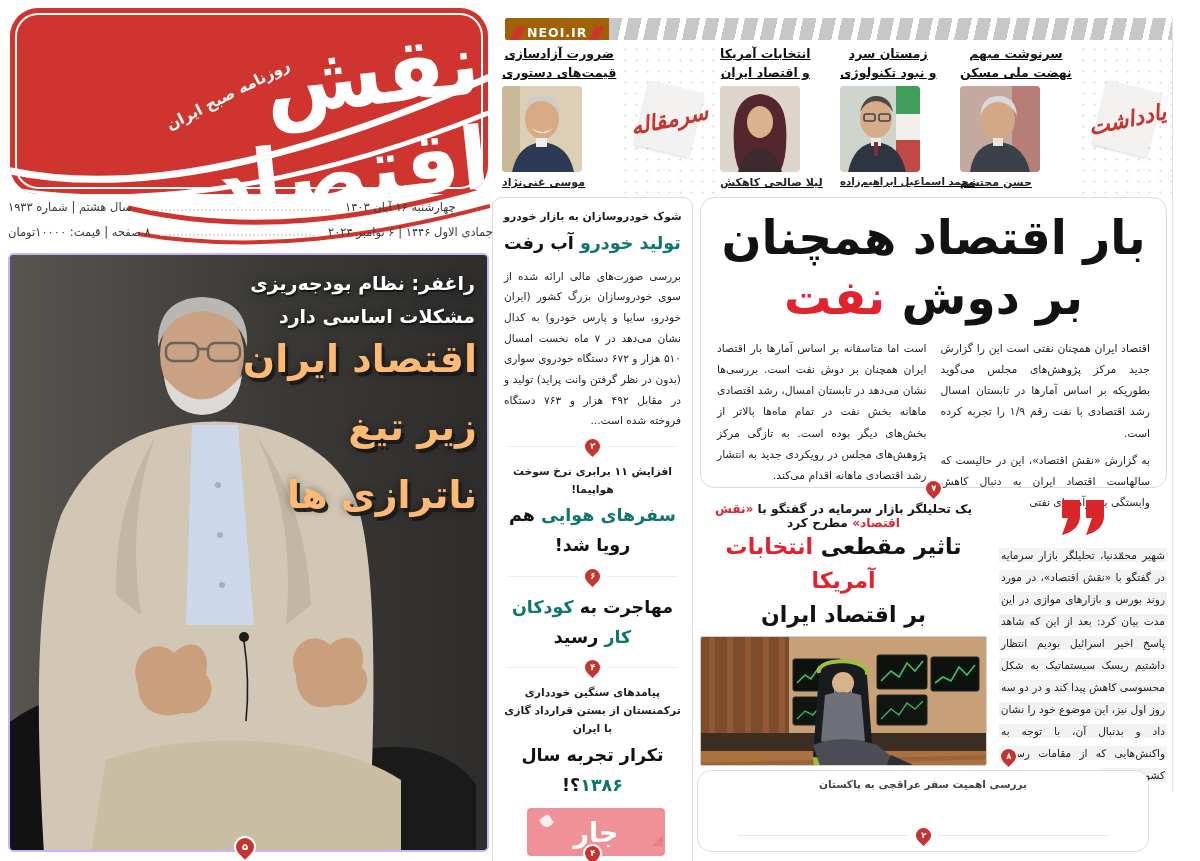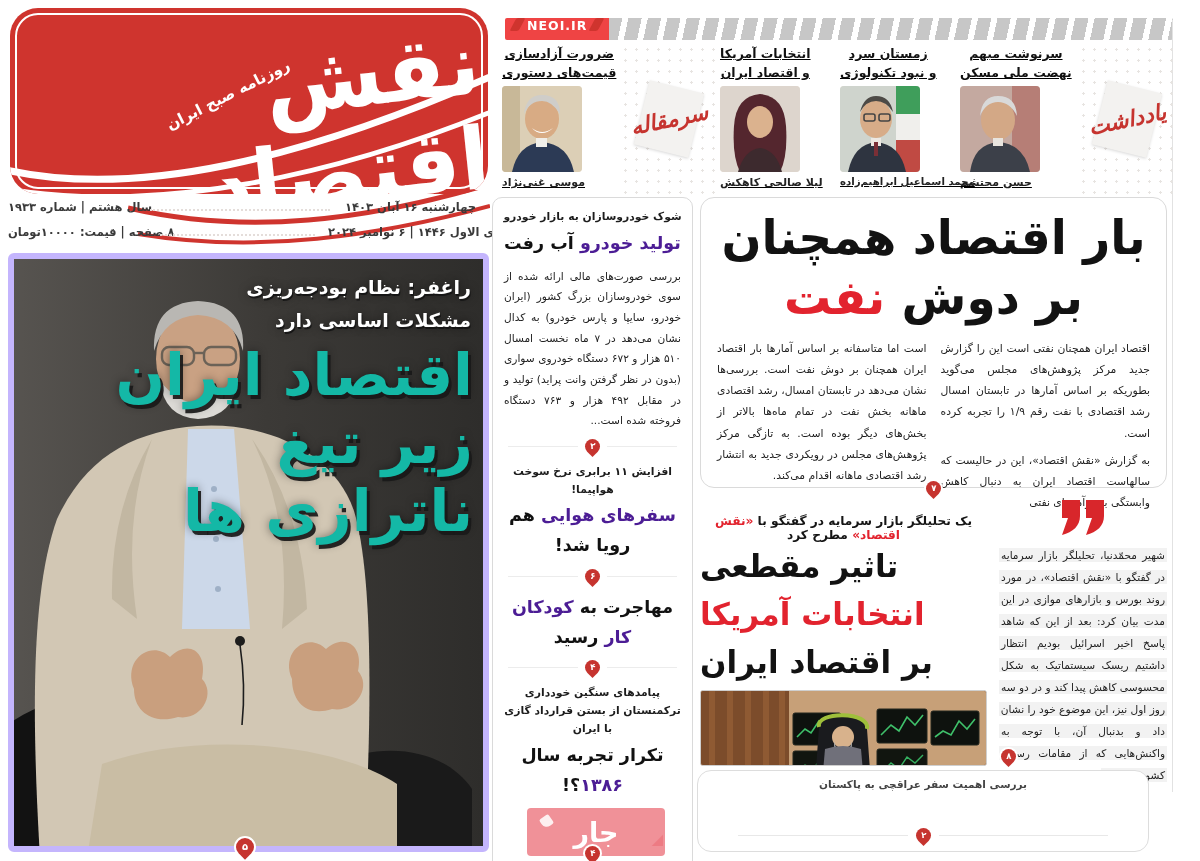--- a/index.html
+++ b/index.html
@@ -9,26 +9,26 @@
 
   
   .logo-box { position:absolute; left:10px; top:8px; width:478px; height:186px; background:#cf342e; border-radius:28px; overflow:hidden; }
   .logo-box::after { content:""; position:absolute; inset:5px; border:2px solid #fff; border-radius:23px; pointer-events:none; }
   .logo-calli { position:absolute; right:14px; top:8px; width:100%; text-align:right; color:#fff; font-size:86px; font-weight:bold; letter-spacing:-4px; transform:rotate(-6deg); transform-origin:right top; line-height:1.1; }
   .logo-tagline { position:absolute; left:150px; top:78px; color:#fff; font-size:15px; font-weight:bold; transform:rotate(-27deg); white-space:nowrap; }
   .logo-swoosh-in { position:absolute; left:0; bottom:0; }
 
   .logo-swooshes { position:absolute; left:128px; top:190px; pointer-events:none; }
 
-  .meta-txt { position:absolute; font-size:11.5px; color:#3a3a3a; font-weight:bold; white-space:nowrap; }
+  .meta-txt { position:absolute; font-size:11.5px; color:#3a3a3a; font-weight:normal; white-space:nowrap; }
   .dots { position:absolute; border-top:2px dotted #e4ddda; }
 
   
   .top-banner { position:absolute; left:505px; top:18px; width:668px; height:22px; display:flex; direction:ltr; border-radius:2px; overflow:hidden; }
-  .banner-label { background:#ef4444; display:flex; align-items:flex-start; gap:5px; padding:0 8px; }
+  .banner-label { background:#a16207; display:flex; align-items:flex-end; gap:5px; padding:0 8px; }
   .banner-site { color:#fff; font-size:12.5px; font-weight:bold; letter-spacing:1px; }
   .slash { display:inline-block; width:9px; height:13px; background:#cf342e; transform:skewX(-28deg); border-radius:2px; }
   .banner-pattern { flex:1; background:repeating-linear-gradient(102deg,#c7c7c7 0px,#c7c7c7 13px,#ffffff 13px,#ffffff 19px); }
 
   
   .columnists { position:absolute; left:500px; top:44px; width:676px; height:152px; display:flex; align-items:flex-start; }
   .col-block { width:120px; display:flex; flex-direction:column; align-items:flex-end; padding:0 2px;text-decoration:underline; }
   .c-head { font-size:12.5px; font-weight:bold; color:#111; text-align:center; line-height:1.55; height:40px; }
   .c-photo { width:80px; height:86px; border-radius:4px; overflow:hidden; margin-top:2px; background:#e9e2d6; }
   .c-name { font-size:11px; font-weight:bold; color:#222; margin-top:4px; white-space:nowrap; }
@@ -46,21 +46,21 @@
   
   .pin { display:inline-flex; width:15px; height:15px; background:#c6342f; border-radius:50% 50% 0 50%; transform:rotate(45deg); align-items:center; justify-content:center; box-shadow:0 0 0 2px #fff; }
   .pin i { transform:rotate(-45deg); font-style:normal; color:#fff; font-size:8.5px; font-weight:bold; line-height:1; }
   .pin.big { width:18px; height:18px; }
   .pin.big i { font-size:10px; }
 
   
   .middle-col { position:absolute; left:492px; top:197px; width:201px; height:700px; border:1px solid #dadada; border-radius:10px; background:#fff; padding:10px 9px 0 9px; }
   .m-kicker { font-size:10.8px; font-weight:bold; color:#1c1c1c; text-align:center; line-height:1.65; }
   .m-title { font-size:17.5px; font-weight:900; color:#111; text-align:center; line-height:1.7; margin-top:3px; letter-spacing:-0.5px; }
-  .m-title .red { color:#4c1d95; }
+  .m-title .red { color:#0f766e; }
   .m-body { font-size:10.6px; color:#222; text-align:justify; line-height:1.95; margin-top:7px; padding:0 2px; }
   .m-div { display:flex; align-items:center; gap:7px; margin:8px 6px 9px 6px; }
   .m-div::before, .m-div::after { content:""; flex:1; border-top:1px solid #ececec; }
 
   
   .main-box { position:absolute; left:700px; top:197px; width:467px; height:291px; border:1px solid #dadada; border-radius:14px; background:#fff; padding:10px 16px 0 16px; }
   .ms-kicker { text-align:center; font-size:13px; font-weight:bold; color:#151515; }
   .ms-kicker .red { color:#e2232e; }
   .ms-h { text-align:center; font-weight:900; color:#121212; font-size:47px; line-height:1.28; letter-spacing:-2px; }
   .ms-h .red { color:#e2232e; }
@@ -70,37 +70,37 @@
   .main-box .box-pin { position:absolute; left:50%; bottom:-9px; margin-left:-8px; }
 
   
   .interview { position:absolute; left:700px; top:498px; width:467px; height:268px; display:flex; gap:12px; }
   .q-col { width:168px; position:relative; padding-top:2px; }
   .q-icon { display:block; margin:0 auto 8px auto; }
   .q-text { font-size:10.6px; color:#1f1f1f; text-align:justify; line-height:2.08; }
   .q-text .hl { background:#f2f2f2; box-decoration-break:clone; -webkit-box-decoration-break:clone; padding:1px 2px; }
   .q-pin { position:absolute; left:2px; bottom:2px; }
   .iv-main { flex:1; display:flex; flex-direction:column; }
-  .iv-kicker { text-align:center; font-size:12.2px; font-weight:bold; color:#151515; margin-top:16px; }
+  .iv-kicker { text-align:center; font-size:12.2px; font-weight:bold; color:#151515; margin-top:4px; }
   .iv-kicker .red { color:#e2232e; }
-  .iv-h { text-align:left; font-size:31px; font-weight:900; color:#121212; line-height:1.55; letter-spacing:-1px; }
+  .iv-h { text-align:center; font-size:22px; font-weight:900; color:#121212; line-height:1.55; letter-spacing:-1px; }
   .iv-h .red { color:#e2232e; }
   .iv-photo { width:100%; height:178px; border:1px solid #cfcfcf; border-radius:3px; overflow:hidden; margin-top:4px; background:#7a4a2a; }
 
   
   .bottom-strip { position:absolute; left:697px; top:770px; width:452px; height:82px; border:1px solid #ddd; border-radius:14px; background:#fff; text-align:center; padding-top:7px; }
   .bs-kicker { font-size:10.5px; color:#444; font-weight:bold; }
   .bs-h { font-family:"DejaVu Serif", serif; font-size:23px; color:#1d1d1d; margin-top:2px; letter-spacing:-0.5px; }
   .bs-foot { position:absolute; left:40px; right:40px; bottom:8px; display:flex; align-items:center; gap:8px; }
   .bs-foot::before, .bs-foot::after { content:""; flex:1; border-top:1px solid #e8e8e8; }
 
   
-  .main-photo { position:absolute; left:8px; top:253px; width:481px; height:599px; border:6px solid #c4b5fd; border-radius:6px; overflow:hidden; background:#3a3835; }
+  .main-photo { position:absolute; left:8px; top:253px; width:481px; height:599px; border:2px solid #c4b5fd; border-radius:6px; overflow:hidden; background:#3a3835; }
   .p-kick { position:absolute; right:12px; top:12px; text-align:right; color:#fff; font-size:19px; font-weight:bold; line-height:1.75; text-shadow:1px 2px 0 rgba(20,20,20,.9), 0 0 8px rgba(0,0,0,.5); }
-  .p-h { position:absolute; right:10px; color:#14b8a6; font-size:58px; font-weight:900; letter-spacing:-1px; text-shadow:3px 4px 0 rgba(25,25,25,.92), 0 0 10px rgba(0,0,0,.45); white-space:nowrap; }
+  .p-h { position:absolute; right:10px; color:#fdba74; font-size:38px; font-weight:900; letter-spacing:-1px; text-shadow:3px 4px 0 rgba(25,25,25,.92), 0 0 10px rgba(0,0,0,.45); white-space:nowrap; }
   .p-h1 { top:82px; } .p-h2 { top:150px; } .p-h3 { top:218px; }
   .photo-pin { position:absolute; left:236px; top:838px; z-index:5; }
 
   
   .watermark { position:absolute; left:527px; top:808px; width:138px; height:48px; background:rgba(236,117,126,.8); border-radius:4px; z-index:3; display:flex; align-items:center; justify-content:center; }
   .watermark::after { content:""; position:absolute; right:-6px; bottom:2px; border:8px solid transparent; border-left-color:rgba(236,117,126,.8); transform:rotate(45deg); }
   .wm-label { color:#fff; font-size:27px; font-weight:900; letter-spacing:1px; }
   .wm-tag { position:absolute; left:14px; top:8px; width:11px; height:11px; background:#fff; opacity:.85; border-radius:2px 2px 2px 6px; transform:rotate(-35deg); }
   .wm-pin { position:absolute; left:585px; top:846px; z-index:4; }
 </style>

